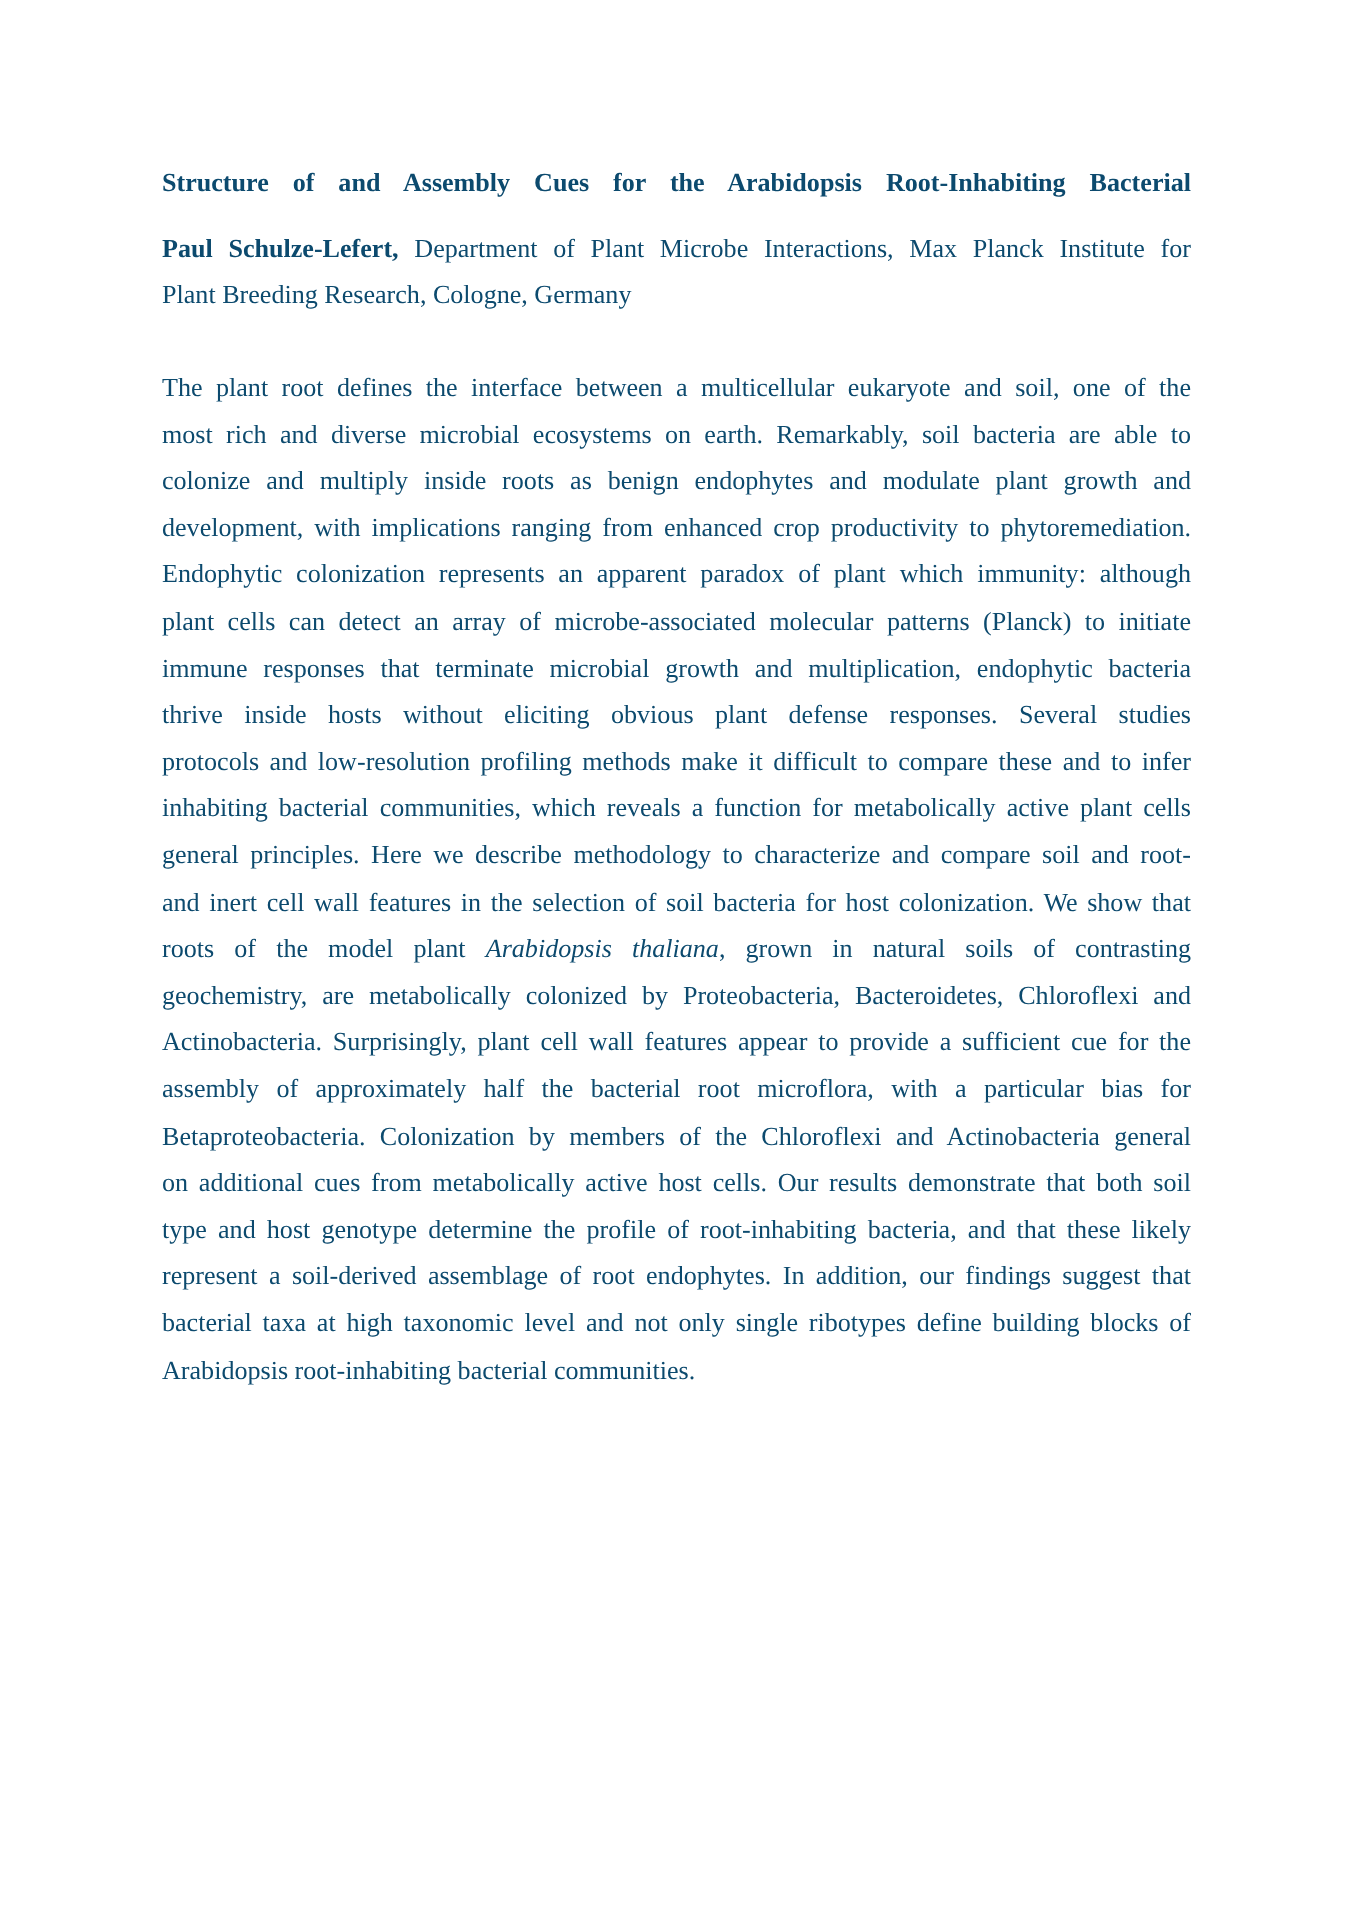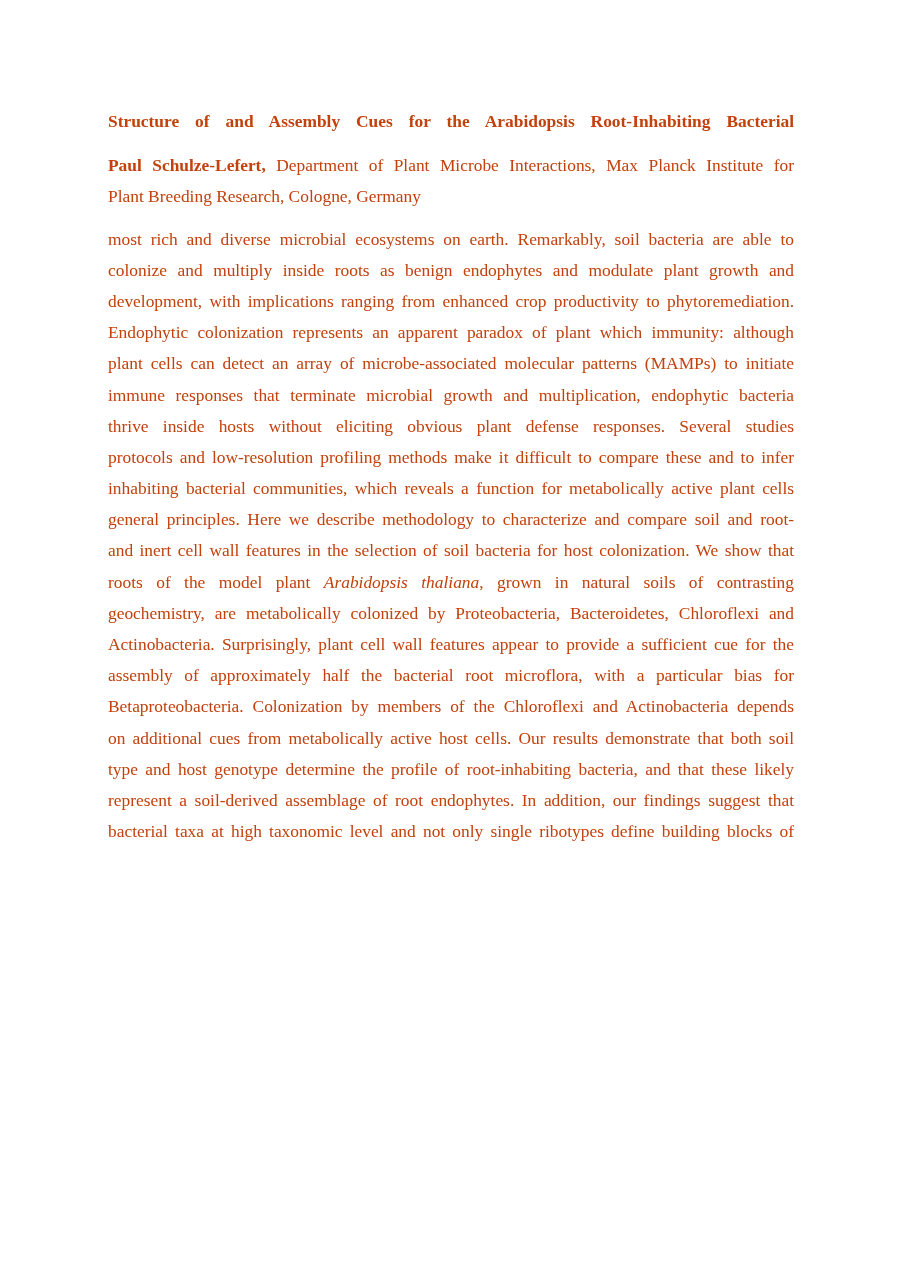--- a/index.html
+++ b/index.html
@@ -1,62 +1,64 @@
 <!DOCTYPE html>
 <html><head>
   <meta charset="utf-8">
   <style>
     html, body { margin: 0; padding: 0; background: #ffffff; }
     body { width: 900px; height: 1273px; position: relative; overflow: hidden; }
     .page {
       position: absolute; left: 108px; top: 106px; width: 686px;
       font-family: "Liberation Serif", "DejaVu Serif", serif;
-      color: #c2410c; font-size: 17.4px;
+      color: #0c4a6e; font-size: 17.4px;
     }
     .line {
       display: block; height: 31.2px; line-height: 31.2px;
       text-align: justify; text-align-last: justify; white-space: nowrap;
     }
     .line.last { text-align-last: left; }
     .title { font-weight: bold; }
     .title-block { margin-bottom: 13px; }
-    .author-block { margin-bottom: 11px; }
+    .author-block { margin-bottom: 30px; }
     .author-name { font-weight: bold; }
     em { }
   </style>
 </head>
 <body>
 
 <div class="page">
 
   <div class="title-block">
     <span class="line title">Structure of and Assembly Cues for the Arabidopsis Root-Inhabiting Bacterial</span>
   </div>
 
   <div class="author-block">
     <span class="line"><span class="author-name">Paul Schulze-Lefert,</span><span> Department of Plant Microbe Interactions, Max Planck Institute for</span></span>
     <span class="line last">Plant Breeding Research, Cologne, Germany</span>
   </div>
 
   <div class="abstract">
+    <span class="line">The plant root defines the interface between a multicellular eukaryote and soil, one of the</span>
     <span class="line">most rich and diverse microbial ecosystems on earth. Remarkably, soil bacteria are able to</span>
     <span class="line">colonize and multiply inside roots as benign endophytes and modulate plant growth and</span>
     <span class="line">development, with implications ranging from enhanced crop productivity to phytoremediation.</span>
     <span class="line">Endophytic colonization represents an apparent paradox of plant which immunity: although</span>
-    <span class="line">plant cells can detect an array of microbe-associated molecular patterns (MAMPs) to initiate</span>
+    <span class="line">plant cells can detect an array of microbe-associated molecular patterns (Planck) to initiate</span>
     <span class="line">immune responses that terminate microbial growth and multiplication, endophytic bacteria</span>
     <span class="line">thrive inside hosts without eliciting obvious plant defense responses. Several studies</span>
     <span class="line">protocols and low-resolution profiling methods make it difficult to compare these and to infer</span>
     <span class="line">inhabiting bacterial communities, which reveals a function for metabolically active plant cells</span>
     <span class="line">general principles. Here we describe methodology to characterize and compare soil and root-</span>
     <span class="line">and inert cell wall features in the selection of soil bacteria for host colonization. We show that</span>
     <span class="line"><span>roots of the model plant </span><em>Arabidopsis thaliana</em><span>, grown in natural soils of contrasting</span></span>
     <span class="line">geochemistry, are metabolically colonized by Proteobacteria, Bacteroidetes, Chloroflexi and</span>
     <span class="line">Actinobacteria. Surprisingly, plant cell wall features appear to provide a sufficient cue for the</span>
     <span class="line">assembly of approximately half the bacterial root microflora, with a particular bias for</span>
-    <span class="line">Betaproteobacteria. Colonization by members of the Chloroflexi and Actinobacteria depends</span>
+    <span class="line">Betaproteobacteria. Colonization by members of the Chloroflexi and Actinobacteria general</span>
     <span class="line">on additional cues from metabolically active host cells. Our results demonstrate that both soil</span>
     <span class="line">type and host genotype determine the profile of root-inhabiting bacteria, and that these likely</span>
     <span class="line">represent a soil-derived assemblage of root endophytes. In addition, our findings suggest that</span>
     <span class="line">bacterial taxa at high taxonomic level and not only single ribotypes define building blocks of</span>
+    <span class="line last">Arabidopsis root-inhabiting bacterial communities.</span>
   </div>
 
 </div>
 
 </body></html>

